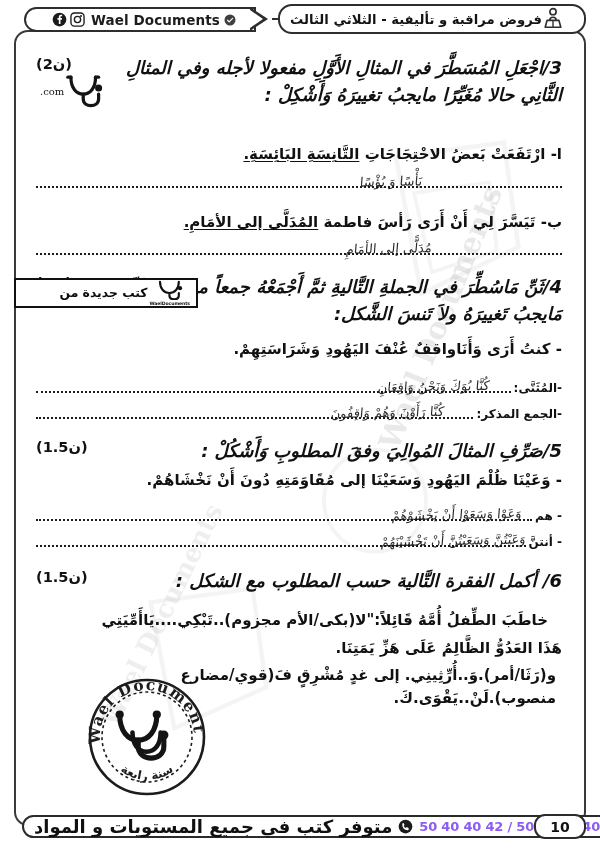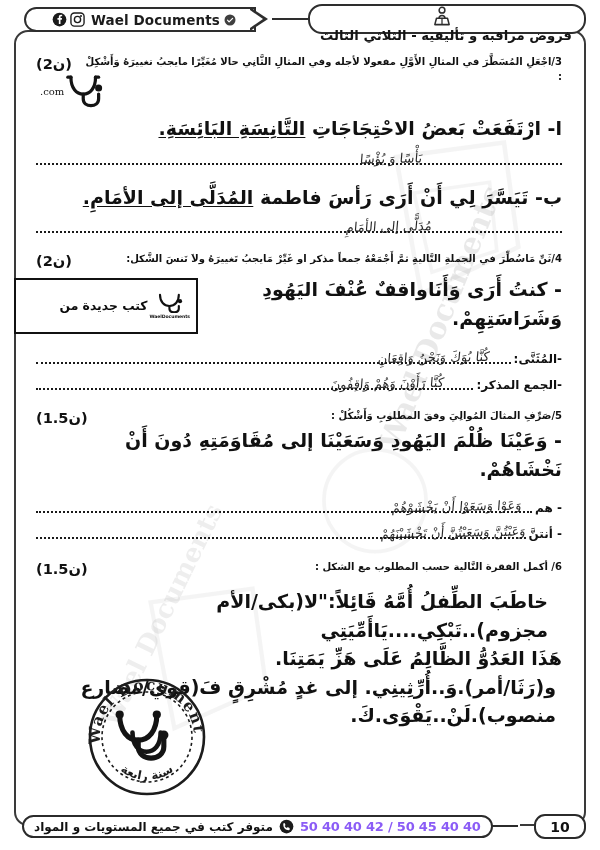--- a/index.html
+++ b/index.html
@@ -124,21 +124,20 @@
     top: 4px;
     height: 30px;
     min-width: 268px;
     display: flex;
     align-items: center;
     justify-content: flex-start;
     background: #ffffff;
     border: 2.2px solid #2e2e2e;
     border-radius: 14px;
     padding: 0 12px 0 10px;
-    flex-direction: column;
   }
   .title-text {
     font-size: 13.2px;
     font-weight: 700;
     color: #141414;
     white-space: nowrap;
     letter-spacing: 0;
   }
   .desk-icon {
     width: 22px; height: 24px;
@@ -161,42 +160,44 @@
     align-items: flex-start;
     justify-content: space-between;
     gap: 8px;
     margin-top: 6px;
   }
   .q-body {
     flex: 1 1 auto;
     text-align: right;
   }
   .q-text {
-    font-size: 10px;
+    font-size: 18px;
     font-weight: 700;
     color: #111;
     line-height: 1.5;
     text-align: right;
+    font-style: italic;
   }
   .q-mark {
     flex: 0 0 auto;
     font-size: 14.6px;
     font-weight: 700;
     color: #111;
     direction: ltr;
     white-space: nowrap;
     padding-top: 1px;
   }
 
   .stmt {
-    font-size: 19px;
+    font-size: 15px;
     font-weight: 700;
     color: #111;
     line-height: 1.5;
     text-align: right;
+    margin-top: 5px;
   }
   .stmt .ul { text-decoration: underline; text-underline-offset: 2px; }
 
   
   .ans-line {
     position: relative;
     height: 24px;
     margin-top: 2px;
     display: flex;
     align-items: flex-end;
@@ -227,21 +228,21 @@
     opacity: .92;
     letter-spacing: .5px;
   }
 
   
   .promo {
     position: absolute;
     left: 14px;
     top: 278px;
     width: 184px;
-    height: 56px;
+    height: 30px;
     border: 2px solid #111;
     background: #fff;
     display: flex;
     align-items: center;
     padding: 2px 6px 2px 4px;
     z-index: 5;
   }
   .promo-text {
     flex: 1 1 auto;
     text-align: right;
@@ -353,21 +354,21 @@
     display: flex;
     align-items: center;
     gap: 6px;
     border: 2px solid #2b2b2b;
     border-radius: 12px;
     background: #fff;
     padding: 0 10px;
     direction: rtl;
   }
   .footer-ar {
-    font-size: 12px;
+    font-size: 18px;
     font-weight: 700;
     color: #101010;
     white-space: nowrap;
   }
   .phone-badge {
     width: 15px; height: 15px;
     flex: 0 0 15px;
   }
   .footer-nums {
     font-size: 13px;

